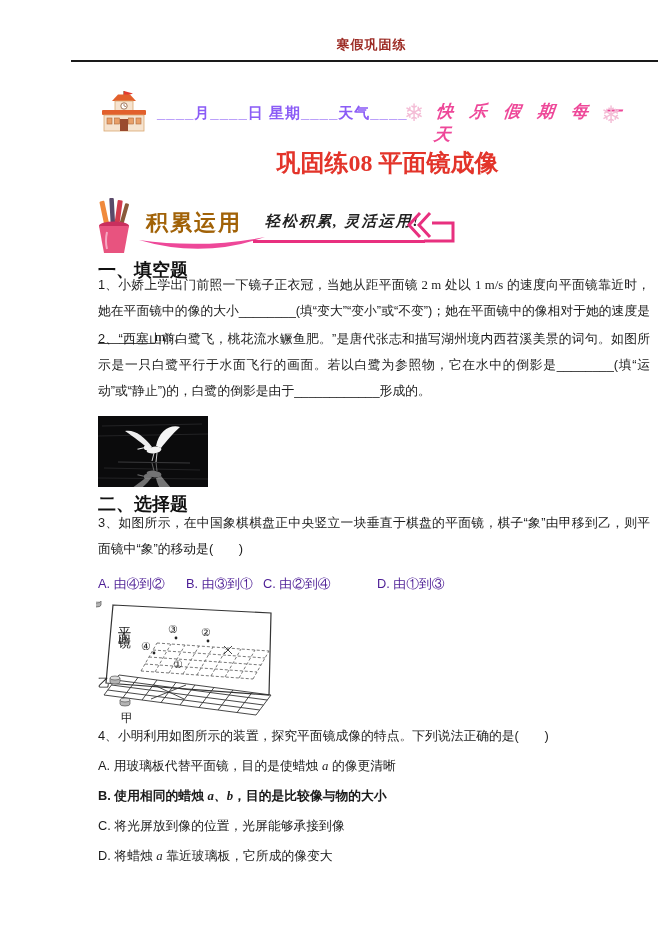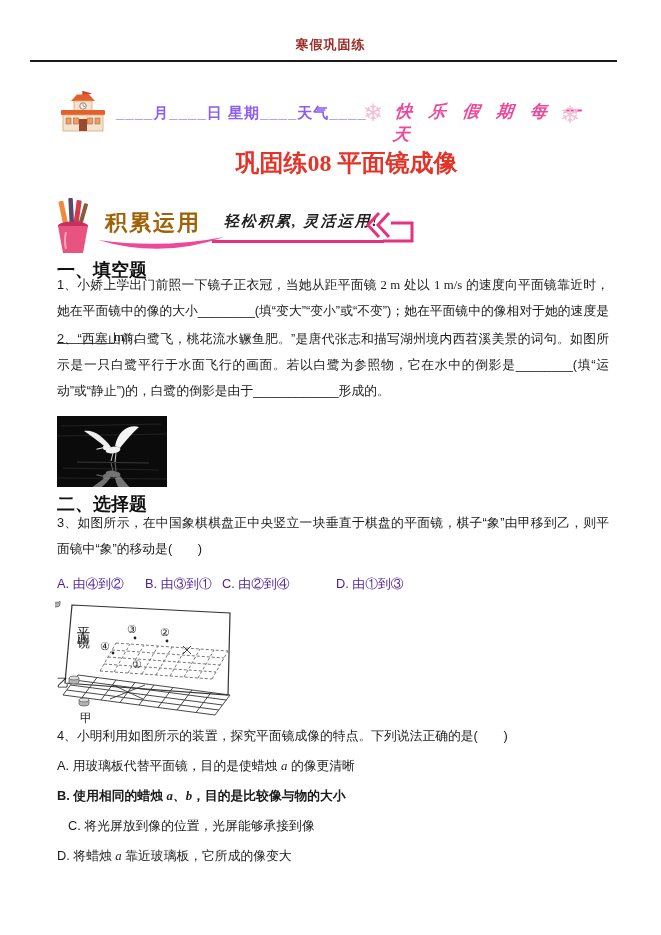--- a/index.html
+++ b/index.html
@@ -1,17 +1,17 @@
 <!DOCTYPE html>
 <html><head>
 <meta charset="utf-8">
 <style>
   html,body{margin:0;padding:0;background:#fff;}
   #page{position:relative;width:617px;height:935px;background:#fff;overflow:hidden;
-        font-family:"Liberation Sans",sans-serif;color:#151515;}
+        font-family:"Liberation Sans",sans-serif;color:#151515;margin-left:41px;}
   .abs{position:absolute;}
   
   .hdr{top:36px;left:0;width:661px;text-align:center;font-size:13px;font-weight:bold;
        color:#9c2b24;letter-spacing:1px;}
   .hline{top:60px;left:30px;width:601px;height:2px;background:#1a1a1a;}
   
   .dateline{top:104px;left:116px;font-size:15px;font-weight:bold;color:#8b5cf6;letter-spacing:1px;}
   .snow{font-size:24px;color:#f4bdd6;}
   .s1{top:99px;left:363px;}
   .s2{top:101px;left:560px;}
@@ -166,20 +166,20 @@
 
   <div class="abs optline" style="top:728px;left:57px;width:590px;">
     <span>4、小明利用如图所示的装置，探究平面镜成像的特点。下列说法正确的是(　　)</span>
   </div>
   <div class="abs optline" style="top:758px;left:57px;">
     <span>A. 用玻璃板代替平面镜，目的是使蜡烛 </span><span class="var">a</span><span> 的像更清晰</span>
   </div>
   <div class="abs optline" style="top:788px;left:57px;font-weight:bold;">
     <span>B. 使用相同的蜡烛 </span><span class="var">a、b</span><span>，目的是比较像与物的大小</span>
   </div>
-  <div class="abs optline" style="top:818px;left:68px;">
+  <div class="abs optline" style="top:818px;left:57px;">
     <span>C. 将光屏放到像的位置，光屏能够承接到像</span><span class="var"></span><span></span>
   </div>
   <div class="abs optline" style="top:848px;left:57px;">
     <span>D. 将蜡烛 </span><span class="var">a</span><span> 靠近玻璃板，它所成的像变大</span>
   </div>
 
 </div>
 
 </body></html>

